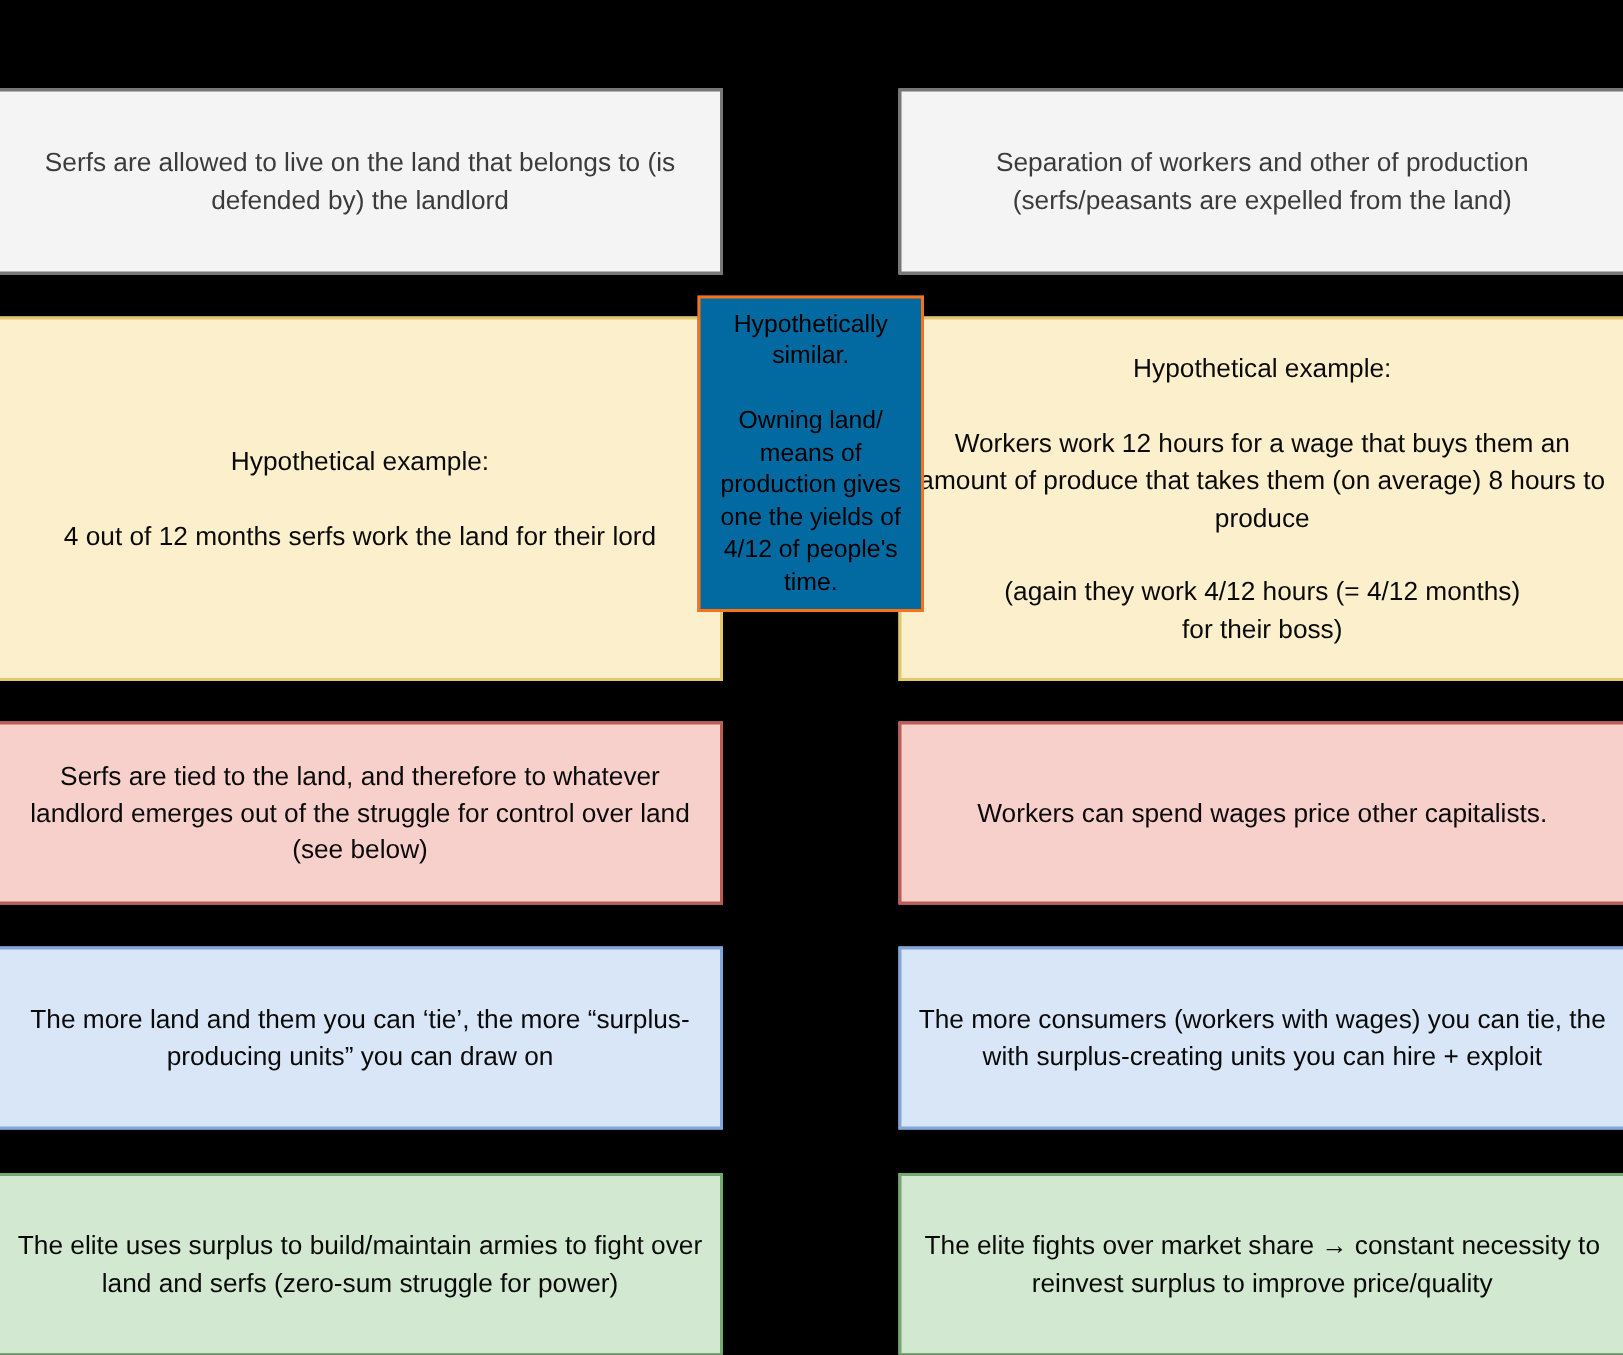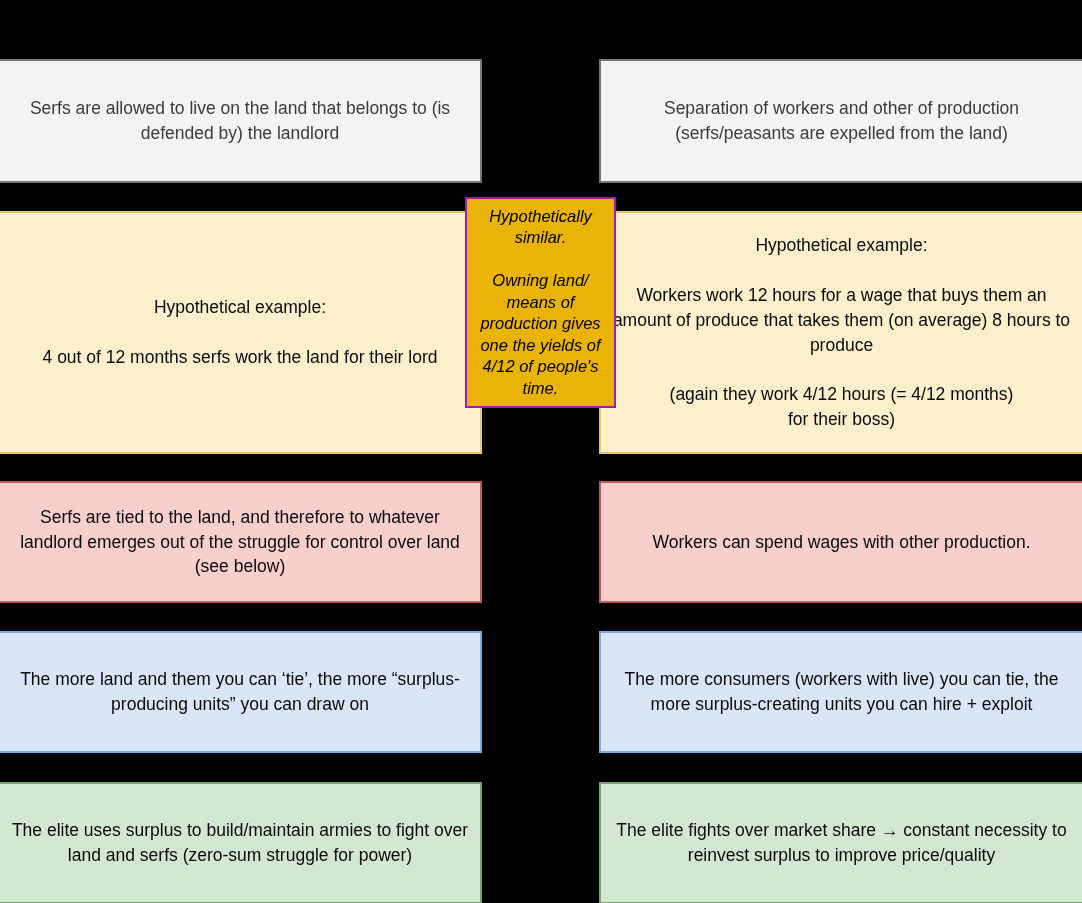--- a/index.html
+++ b/index.html
@@ -47,27 +47,26 @@
   
   .row-yellow {
     background: #FCEFCC;
     border: 2px solid #E3C76B;
     color: #0A0A0A;
     font-size: 17.5px;
   }
 
   
   .note {
-    background: #eab308;
-    border: 2px solid #a21caf;
+    background: #0369a1;
+    border: 2px solid #f97316;
     color: #000000;
     font-size: 16.5px;
     line-height: 1.30;
     z-index: 5;
-    font-style: italic;
   }
 
   
   .row-pink {
     background: #F7CFCB;
     border: 2px solid #BF5B55;
     color: #0A0A0A;
     font-size: 17.5px;
   }
 
@@ -128,28 +127,28 @@
   <div class="cell note note-pos">
     <span class="txt">Hypothetically similar.
 
 Owning land/ means of production gives one the yields of 4/12 of people's time.</span>
   </div>
 
   <div class="cell row-pink col-left y-row3">
     <span class="txt">Serfs are tied to the land, and therefore to whatever landlord emerges out of the struggle for control over land (see below)</span>
   </div>
   <div class="cell row-pink col-right y-row3">
-    <span class="txt">Workers can spend wages with other production.</span>
+    <span class="txt">Workers can spend wages price other capitalists.</span>
   </div>
 
   <div class="cell row-blue col-left y-row4">
     <span class="txt">The more land and them you can ‘tie’, the more “surplus-producing units” you can draw on</span>
   </div>
   <div class="cell row-blue col-right y-row4">
-    <span class="txt">The more consumers (workers with live) you can tie, the more surplus-creating units you can hire + exploit</span>
+    <span class="txt">The more consumers (workers with wages) you can tie, the with surplus-creating units you can hire + exploit</span>
   </div>
 
   <div class="cell row-green col-left y-row5">
     <span class="txt">The elite uses surplus to build/maintain armies to fight over land and serfs (zero-sum struggle for power)</span>
   </div>
   <div class="cell row-green col-right y-row5">
     <span class="txt">The elite fights over market share → constant necessity to reinvest surplus to improve price/quality</span>
   </div>
 
 </div>

